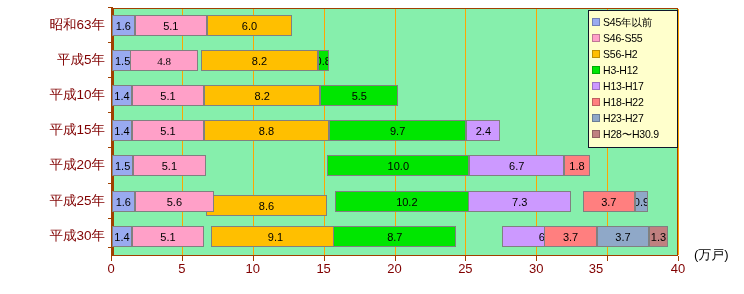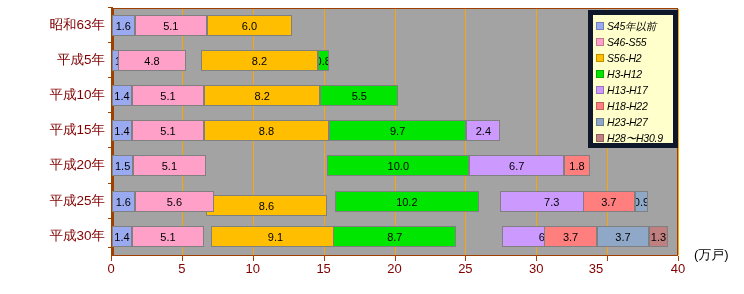--- a/index.html
+++ b/index.html
@@ -19,21 +19,21 @@
     height: 294px;
   }
 
   
   #plot-area {
     position: absolute;
     left: 111px;
     top: 8px;
     width: 567px;
     height: 248px;
-    background: #a3a3a3;
+    background: #86efac;
     border: 1px solid #a04000;
     box-sizing: border-box;
   }
   .gridline {
     position: absolute;
     top: 0;
     bottom: 0;
     width: 1px;
     background: #ffa500;
   }
@@ -110,24 +110,23 @@
   }
 
   
   #legend-box {
     position: absolute;
     left: 588px;
     top: 10px;
     width: 90px;
     height: 138px;
     background: #ffffcc;
-    border: 5px solid #0f172a;
+    border: 1px solid #0f172a;
     box-sizing: border-box;
     padding: 3px 0 0 3px;
-    font-style: italic;
   }
   .legend-item {
     display: flex;
     align-items: center;
     height: 16px;
     line-height: 16px;
   }
   .legend-swatch {
     width: 8px;
     height: 8px;
@@ -181,21 +180,21 @@
         <div class="ytick" style="top: 238px;"></div>
       </div>
     <div id="bars">
         <div class="bar-row" style="left: 0px; top: 6px; width: 567px;">
           <div class="seg" title="S45年以前 1.6" style="left: 0px; width: 22.68px; background: rgb(153, 170, 240);">1.6</div>
           <div class="seg" title="S46-S55 5.1" style="left: 22.68px; width: 72.2925px; background: rgb(255, 160, 200);">5.1</div>
           <div class="seg" title="S56-H2 6.0" style="left: 94.9725px; width: 85.05px; background: rgb(255, 191, 0);">6.0</div>
         </div>
         <div class="bar-row" style="left: 0px; top: 41px; width: 567px;">
           <div class="seg" title="S45年以前 1.5" style="left: 0px; width: 21.2625px; background: rgb(153, 170, 240);">1.5</div>
-          <div class="seg" title="S46-S55 4.8" style="left: 6px; width: 68.04px; background: rgb(255, 160, 200);">4.8</div>
+          <div class="seg" title="S46-S55 4.8" style="left: 18px; width: 68.04px; background: rgb(255, 160, 200); font-family: Liberation Serif, serif;">4.8</div>
           <div class="seg" title="S56-H2 8.2" style="left: 89.3025px; width: 116.235px; background: rgb(255, 191, 0);">8.2</div>
           <div class="seg" title="H3-H12 0.8" style="left: 205.537px; width: 11.34px; background: rgb(0, 230, 0);">0.8</div>
         </div>
         <div class="bar-row" style="left: 0px; top: 76px; width: 567px;">
           <div class="seg" title="S45年以前 1.4" style="left: 0px; width: 19.845px; background: rgb(153, 170, 240);">1.4</div>
           <div class="seg" title="S46-S55 5.1" style="left: 19.845px; width: 72.2925px; background: rgb(255, 160, 200);">5.1</div>
           <div class="seg" title="S56-H2 8.2" style="left: 92.1375px; width: 116.235px; background: rgb(255, 191, 0);">8.2</div>
           <div class="seg" title="H3-H12 5.5" style="left: 208.373px; width: 77.9625px; background: rgb(0, 230, 0);">5.5</div>
         </div>
         <div class="bar-row" style="left: 0px; top: 111px; width: 567px;">
@@ -210,21 +209,21 @@
           <div class="seg" title="S46-S55 5.1" style="left: 21.2625px; width: 72.2925px; background: rgb(255, 160, 200);">5.1</div>
           <div class="seg" title="S56-H2 8.6" style="left: 93.555px; width: 121.905px; background: rgb(255, 191, 0); margin-top: 40px;">8.6</div>
           <div class="seg" title="H3-H12 10.0" style="left: 215.46px; width: 141.75px; background: rgb(0, 230, 0);">10.0</div>
           <div class="seg" title="H13-H17 6.7" style="left: 357.21px; width: 94.9725px; background: rgb(204, 153, 255);">6.7</div>
           <div class="seg" title="H18-H22 1.8" style="left: 452.183px; width: 25.515px; background: rgb(255, 127, 127);">1.8</div>
         </div>
         <div class="bar-row" style="left: 0px; top: 182px; width: 567px;">
           <div class="seg" title="S45年以前 1.6" style="left: 0px; width: 22.68px; background: rgb(153, 170, 240);">1.6</div>
           <div class="seg" title="S46-S55 5.6" style="left: 22.68px; width: 79.38px; background: rgb(255, 160, 200);">5.6</div>
           <div class="seg" title="H3-H12 10.2" style="left: 222.548px; width: 144.585px; background: rgb(0, 230, 0);">10.2</div>
-          <div class="seg" title="H13-H17 7.3" style="left: 388px; width: 103.478px; background: rgb(204, 153, 255);">7.3</div>
+          <div class="seg" title="H13-H17 7.3" style="left: 356px; width: 103.478px; background: rgb(204, 153, 255);">7.3</div>
           <div class="seg" title="H18-H22 3.7" style="left: 470.61px; width: 52.4475px; background: rgb(255, 127, 127);">3.7</div>
           <div class="seg" title="H23-H27 0.9" style="left: 523.058px; width: 12.7575px; background: rgb(143, 168, 200);">0.9</div>
         </div>
         <div class="bar-row" style="left: 0px; top: 217px; width: 567px;">
           <div class="seg" title="S45年以前 1.4" style="left: 0px; width: 19.845px; background: rgb(153, 170, 240);">1.4</div>
           <div class="seg" title="S46-S55 5.1" style="left: 19.845px; width: 72.2925px; background: rgb(255, 160, 200);">5.1</div>
           <div class="seg" title="S56-H2 9.1" style="left: 99px; width: 128.993px; background: rgb(255, 191, 0);">9.1</div>
           <div class="seg" title="H3-H12 8.7" style="left: 221.13px; width: 123.322px; background: rgb(0, 230, 0);">8.7</div>
           <div class="seg" title="H13-H17 6.2" style="left: 344.452px; width: 87.885px; background: rgb(204, 153, 255); margin-left: 46px;">6.2</div>
           <div class="seg" title="H18-H22 3.7" style="left: 432.337px; width: 52.4475px; background: rgb(255, 127, 127);">3.7</div>

